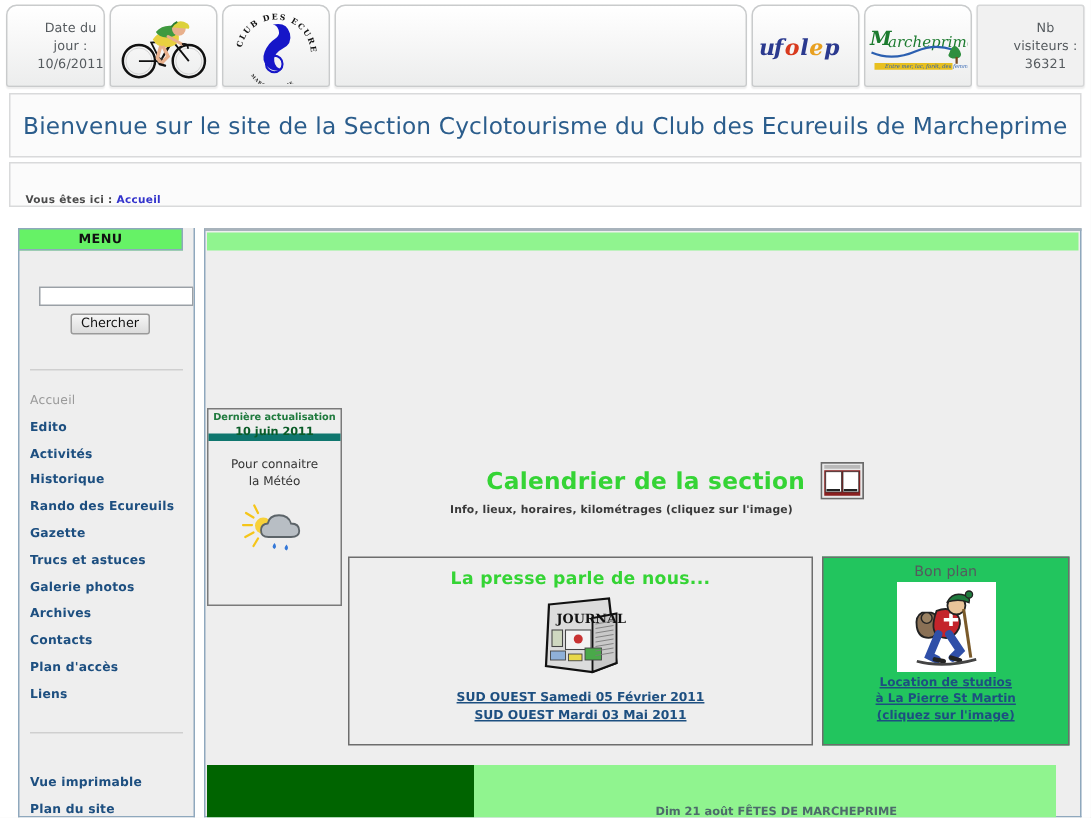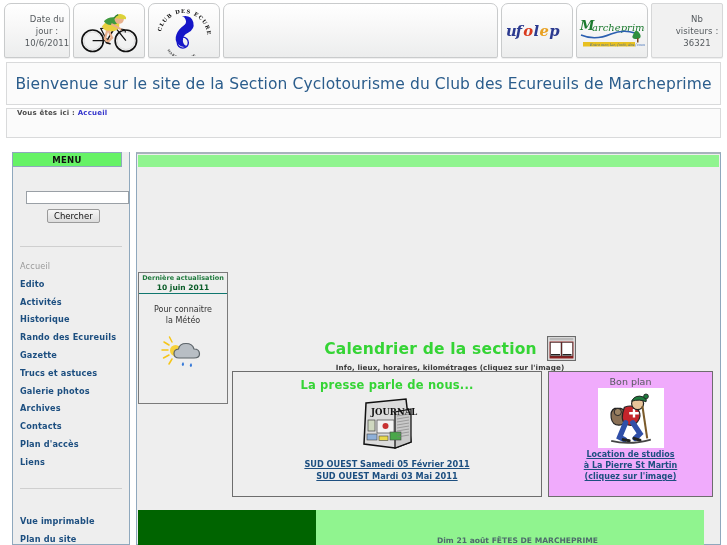--- a/index.html
+++ b/index.html
@@ -80,21 +80,21 @@
   }
 
   
   .breadcrumb-bar {
     position: absolute;
     left: 6px; top: 108px;
     width: 713px; height: 28px;
     background: #fbfbfb;
     border: 1px solid #d9dadb;
     display: flex;
-    align-items: flex-start;
+    align-items: flex-end;
   }
   .breadcrumb-inner {
     padding-left: 10px;
     font-size: 7px;
     color: #4a4a4a;
     font-weight: bold;
     letter-spacing: .2px;
   }
   .breadcrumb-inner a {
     color: #3333cc;
@@ -209,43 +209,42 @@
   .weather-box {
     position: absolute;
     left: 138px; top: 272px;
     width: 90px; height: 132px;
     background: #eeeeee;
     border: 1px solid #7a7a7a;
     box-sizing: border-box;
   }
   .weather-head {
     height: 21px;
-    border-bottom: 1px solid #0f766e;
+    border-bottom: 5px solid #0f766e;
     text-align: center;
     padding-top: 1px;
     box-sizing: border-box;
   }
   .weather-head .l1 {
     font-size: 6.5px; font-weight: bold; color: #1f7a3d; line-height: 9px;
   }
   .weather-head .l2 {
     font-size: 7.5px; font-weight: bold; color: #0a5c28; line-height: 10px;
   }
   .weather-body { text-align: center; padding-top: 10px; }
   .weather-body .wl {
     font-size: 8px; color: #333; line-height: 11px;
   }
   .weather-icon { margin-top: 8px; }
 
   
   .cal-title-wrap {
     position: absolute;
-    left: 300px; top: 336px;
+    left: 300px; top: 308px;
     width: 300px;
-    text-align: center;
   }
   .cal-title-row { display: flex; align-items: center; justify-content: center; gap: 10px; }
   .cal-title {
     font-size: 15.5px; font-weight: bold; color: #35d435;
     letter-spacing: .2px; white-space: nowrap;
   }
   .cal-sub {
     margin-top: 2px;
     font-size: 7.2px; font-weight: bold; color: #3a3a3a;
     letter-spacing: .1px; white-space: nowrap;
@@ -272,21 +271,21 @@
     font-size: 8.2px; font-weight: bold; color: #1d4f80;
     text-decoration: underline;
     line-height: 11.5px;
   }
 
   
   .bon-box {
     position: absolute;
     left: 548px; top: 371px;
     width: 165px; height: 126px;
-    background: #f0abfc;
+    background: #22c55e;
     border: 1px solid #6d6d6d;
     box-sizing: border-box;
     text-align: center;
   }
   .bon-title {
     margin-top: 4px;
     font-size: 9.5px; color: #555a5e;
   }
   .bon-links { margin-top: 1px; }
   .bon-links a {

